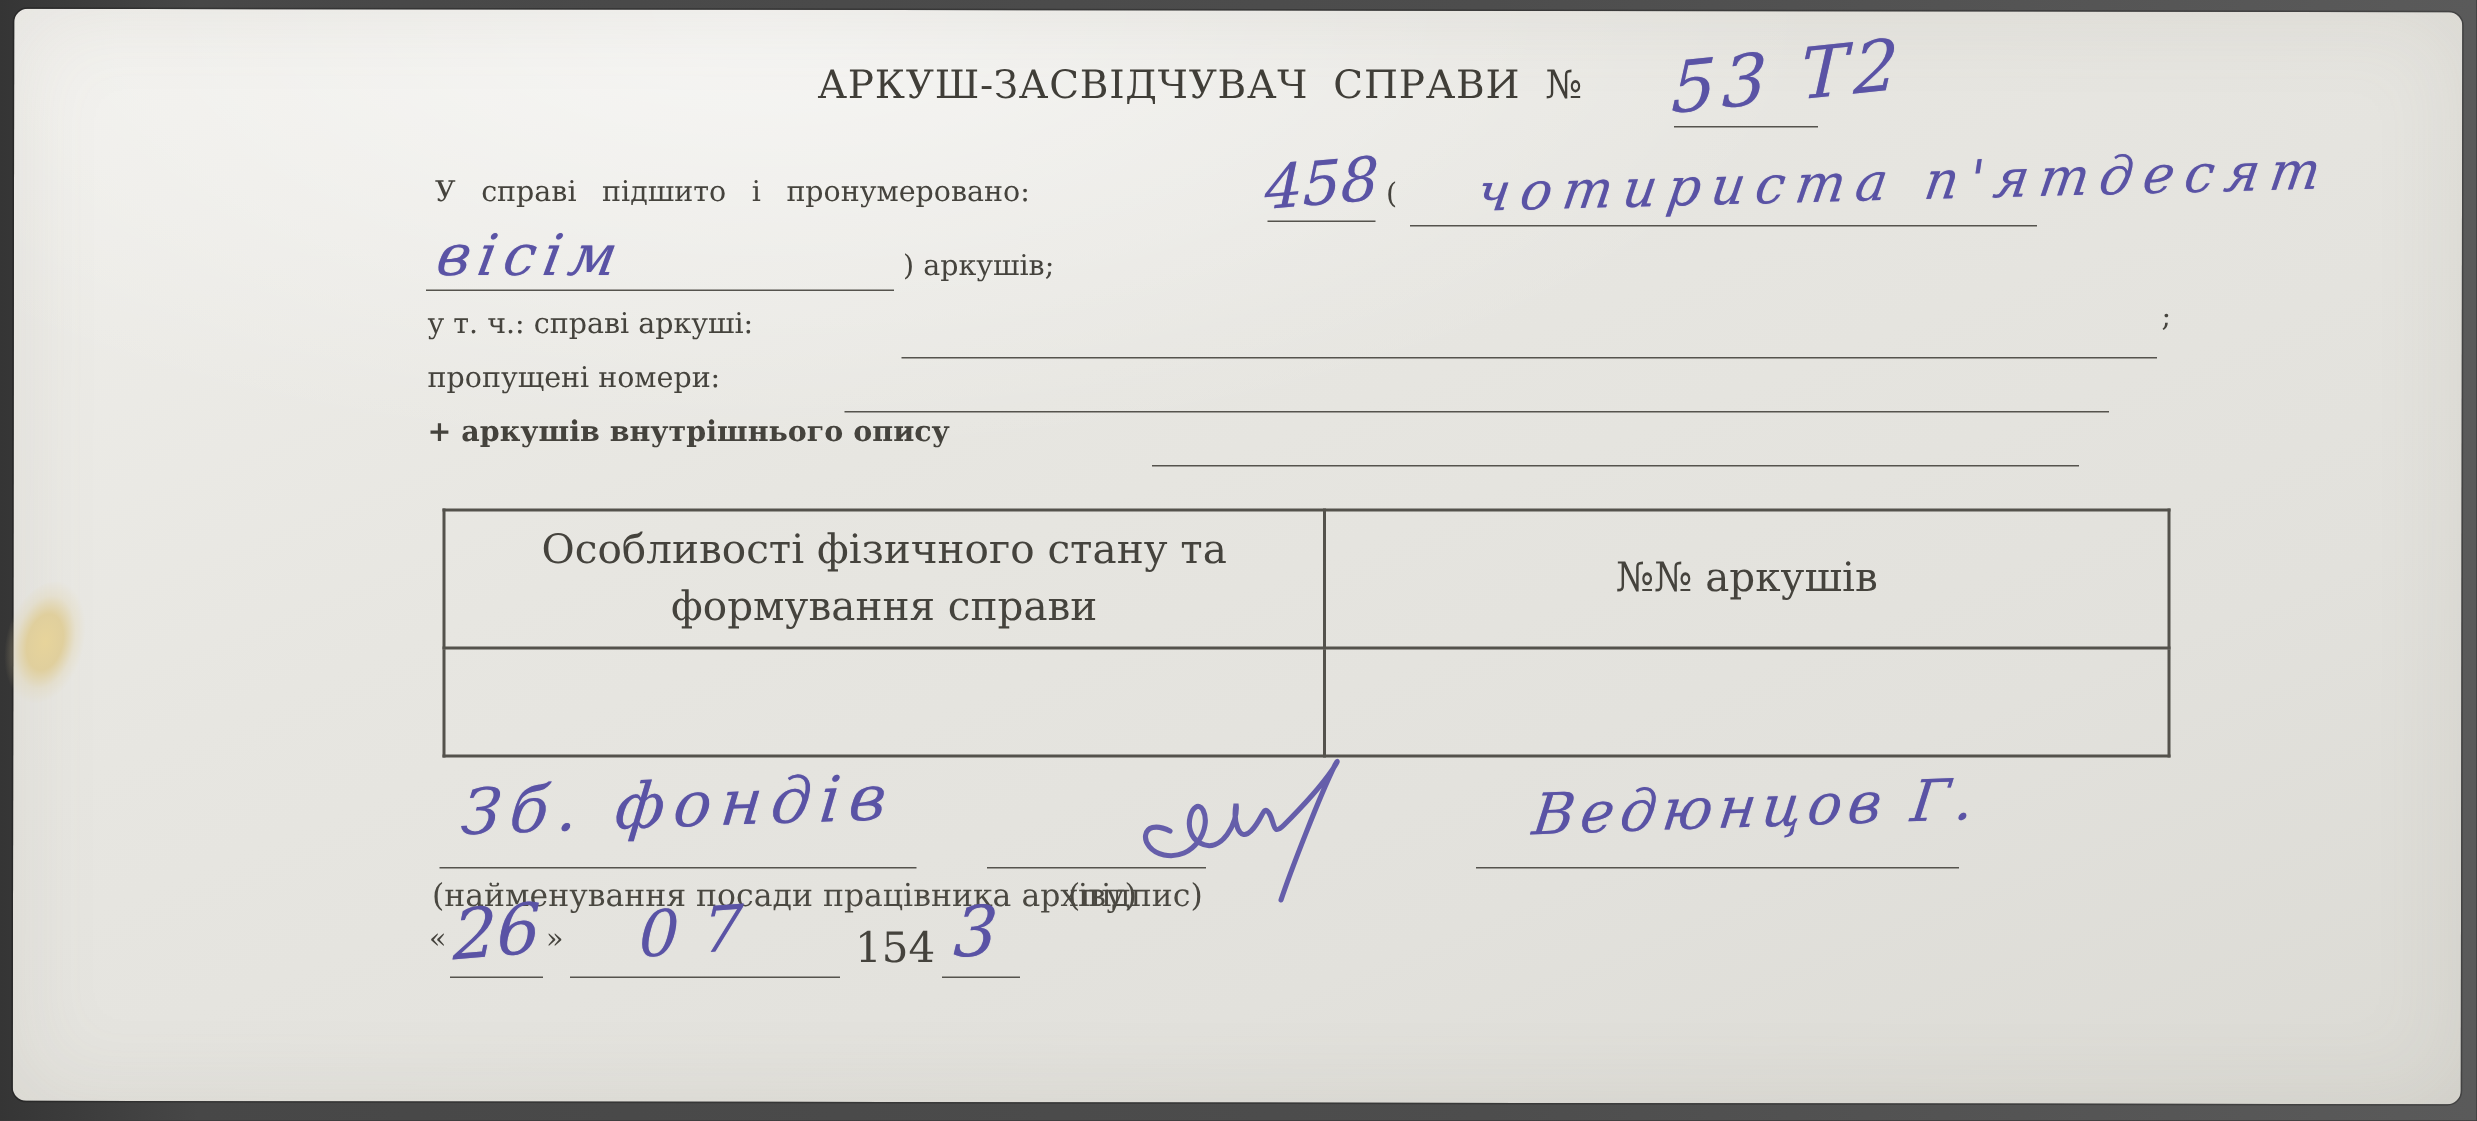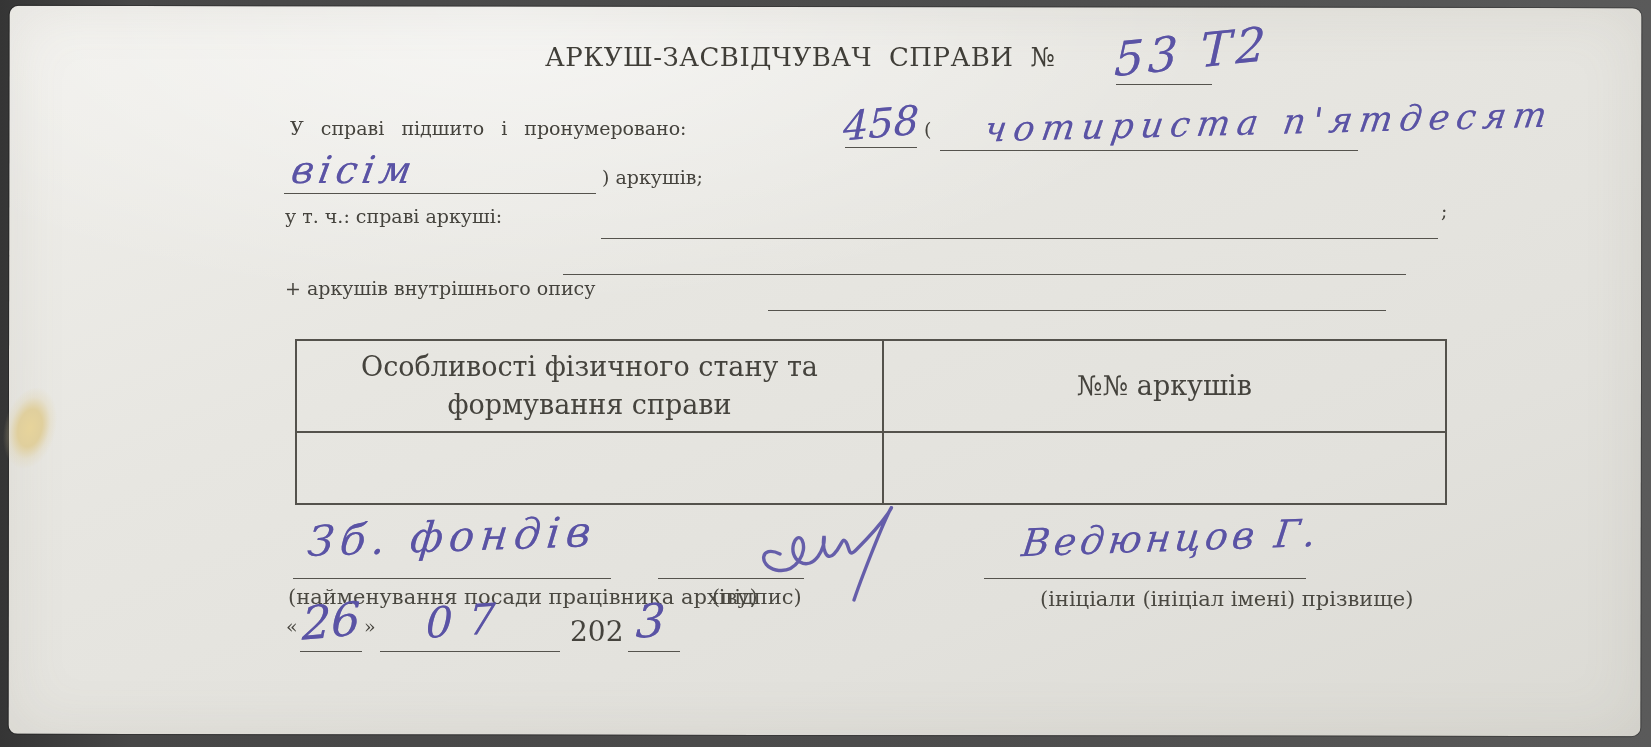--- a/index.html
+++ b/index.html
@@ -60,23 +60,24 @@
   <div class="abs ink" style="left:985px;top:102px;font-size:35px;letter-spacing:7px;transform:rotate(-1.5deg) skewX(-10deg);">чотириста  п'ятдесят</div>
 
   <div class="abs ink" style="left:292px;top:148px;font-size:38px;letter-spacing:5px;transform:skewX(-10deg);">вісім</div>
   <div class="abs rule" style="left:284px;top:193px;width:312px;"></div>
   <div class="abs print" style="left:602px;top:166px;">) аркушів;</div>
 
   <div class="abs print" style="left:285px;top:205px;">у т. ч.: справі аркуші:</div>
   <div class="abs rule" style="left:601px;top:238px;width:837px;"></div>
   <div class="abs print" style="left:1441px;top:200px;">;</div>
 
+  <div class="abs print" style="left:285px;top:241px;">пропущені номери:</div>
   <div class="abs rule" style="left:563px;top:274px;width:843px;"></div>
 
-  <div class="abs print" style="left:285px;top:277px;">+ аркушів внутрішнього опису</div>
+  <div class="abs print" style="left:285px;top:277px;font-weight:bold;">+ аркушів внутрішнього опису</div>
   <div class="abs rule" style="left:768px;top:310px;width:618px;"></div>
 
   <div class="abs" style="left:295px;top:339px;">
     <table class="phys">
       <colgroup>
           <col style="width:587px">
           <col>
         </colgroup>
       <tbody>
           <tr>
@@ -96,24 +97,23 @@
   <div class="abs print-sm" style="left:288px;top:585px;">(найменування посади працівника архіву)</div>
 
   <svg class="sig abs" style="left:742px;top:496px;" width="200" height="110" viewBox="0 0 200 110">
     <path d="M38,58 C18,48 16,70 34,74 C54,78 66,56 60,44 C54,34 44,58 58,66 C72,74 84,52 82,40 C80,52 84,66 92,58 C100,50 100,40 104,46 C108,52 106,62 114,54 C150,18 152,6 148,14 C138,34 118,86 112,104"></path>
   </svg>
   <div class="abs rule" style="left:658px;top:578px;width:146px;"></div>
   <div class="abs print-sm" style="left:712px;top:585px;">(підпис)</div>
 
   <div class="abs ink" style="left:1022px;top:516px;font-size:38px;letter-spacing:4px;transform:rotate(-2deg) skewX(-9deg);">Ведюнцов Г.</div>
   <div class="abs rule" style="left:984px;top:578px;width:322px;"></div>
-  <div class="abs print-sm" style="left:1040px;top:587px;">(ініціали (ініціал імені) прізвище)</div>
 
   <div class="abs print" style="left:286px;top:615px;">«</div>
   <div class="abs ink" style="left:302px;top:594px;font-size:46px;transform:rotate(-5deg) skewX(-6deg);">26</div>
   <div class="abs rule" style="left:300px;top:651px;width:62px;"></div>
   <div class="abs print" style="left:364px;top:615px;">»</div>
   <div class="abs rule" style="left:380px;top:651px;width:180px;"></div>
   <div class="abs ink" style="left:426px;top:596px;font-size:42px;letter-spacing:16px;transform:rotate(-4deg) skewX(-6deg);">07</div>
-  <div class="abs print" style="left:570px;top:615px;font-size:28px;">202</div>
+  <div class="abs print" style="left:570px;top:615px;font-size:28px;">154</div>
   <div class="abs ink" style="left:636px;top:594px;font-size:46px;transform:rotate(-3deg) skewX(-6deg);">3</div>
   <div class="abs rule" style="left:628px;top:651px;width:52px;"></div>
 </div>
 
 </body></html>

